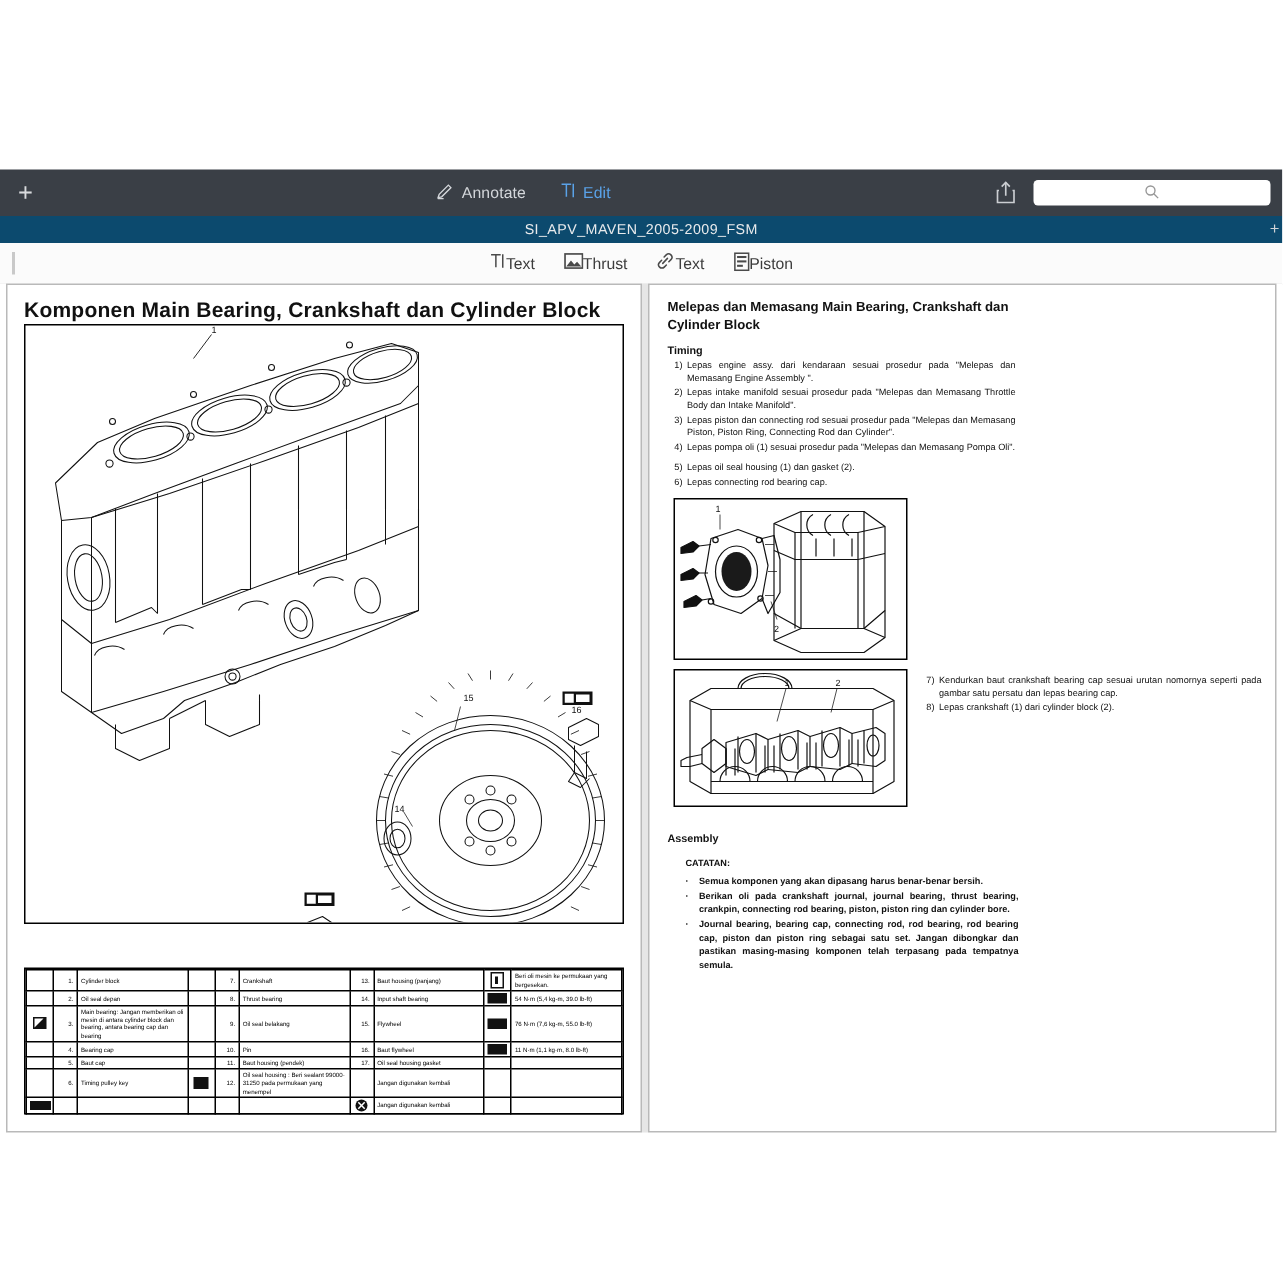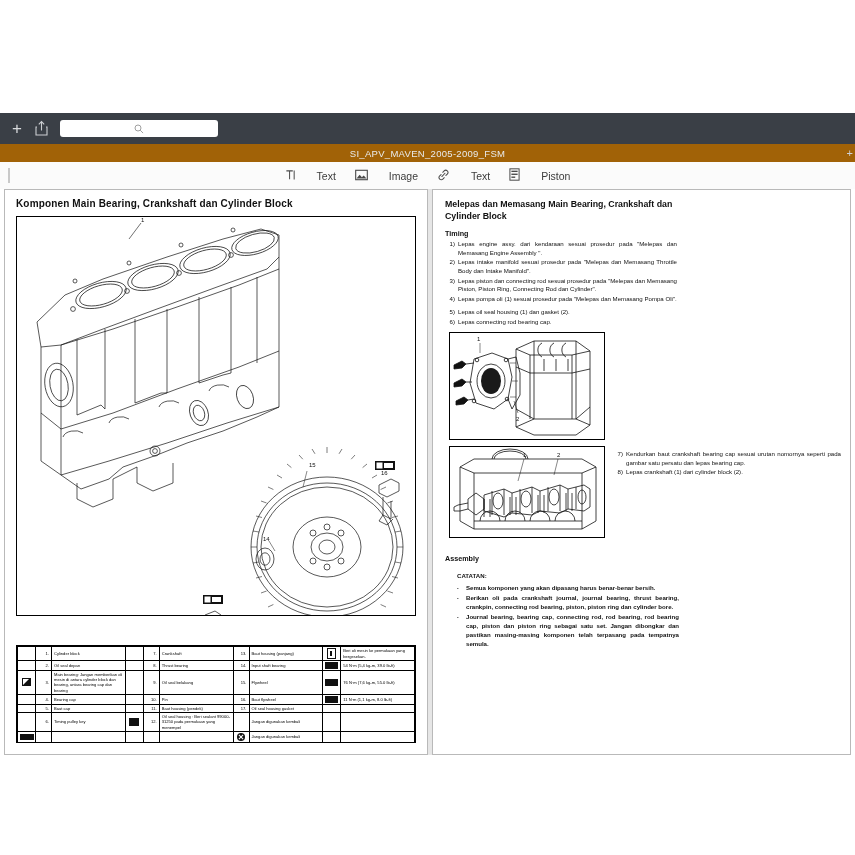--- a/index.html
+++ b/index.html
@@ -10,37 +10,37 @@
   .toolbar{position:absolute;left:0;top:113px;width:855px;height:31px;background:#3a3f46;display:flex;align-items:center;}
   .tb-plus{width:34px;text-align:center;color:#d8dadd;font-size:17px;line-height:1;cursor:default;user-select:none;}
   .tb-center{flex:1;display:flex;align-items:center;justify-content:center;gap:22px;}
   .tb-btn{display:flex;align-items:center;gap:5px;color:#d4d7db;font-size:10.5px;letter-spacing:.1px;}
   .tb-btn.active{color:#5aa2e8;}
   .tb-right{display:flex;align-items:center;gap:10px;padding-right:8px;}
   .share-ic{width:16px;height:18px;position:relative;}
   .search-box{width:158px;height:17px;background:#fff;border-radius:3px;display:flex;align-items:center;justify-content:center;}
   .search-box .mag{opacity:.62;}
 
-  .tabbar{position:absolute;left:0;top:144px;width:855px;height:18px;background:#a16207;display:flex;align-items:center;justify-content:center;}
+  .tabbar{position:absolute;left:0;top:144px;width:855px;height:18px;background:#0c4a6e;display:flex;align-items:center;justify-content:center;}
   .tabbar .doctab{color:#e8eaec;font-size:9.5px;letter-spacing:.3px;}
   .tabbar .tabplus{position:absolute;right:2px;color:#cfd2d6;font-size:11px;}
 
   .subbar{position:absolute;left:0;top:162px;width:855px;height:27px;background:#fbfbfb;border-bottom:1px solid #d8d8d8;display:flex;align-items:center;}
   .subbar-inner{flex:1;display:flex;align-items:center;justify-content:center;gap:19px;}
-  .sb-btn{display:flex;align-items:center;gap:21px;color:#3c3c3c;font-size:10.5px;}
+  .sb-btn{display:flex;align-items:center;gap:0;color:#3c3c3c;font-size:10.5px;}
   .sb-sideline{position:absolute;left:8px;top:168px;width:2px;height:15px;background:#c9c9c9;}
 
   
   .pages{position:absolute;left:0;top:189px;width:855px;height:580px;background:#ffffff;}
   .page{position:absolute;top:0;background:#fff;border:1px solid #b9b9b9;box-sizing:border-box;}
   .page-left{left:4px;width:424px;height:566px;}
   .page-right{left:432px;width:419px;height:566px;}
   .page-gutter{position:absolute;left:428px;top:0;width:4px;height:566px;background:#e6e6e6;}
 
-  .lp-title{position:absolute;left:11px;top:8px;font-size:10px;font-weight:bold;color:#111;letter-spacing:.15px;}
+  .lp-title{position:absolute;left:11px;top:8px;font-size:14px;font-weight:bold;color:#111;letter-spacing:.15px;}
   .lp-figure{position:absolute;left:11px;top:26px;width:400px;height:400px;border:1px solid #000;box-sizing:border-box;overflow:hidden;background:#fff;}
   .lp-table{position:absolute;left:11px;top:455px;width:400px;height:98px;border:1px solid #000;box-sizing:border-box;}
 
   table.parts{width:100%;height:100%;border-collapse:collapse;table-layout:fixed;}
   table.parts td{border:.6px solid #000;font-size:4.1px;line-height:1.28;color:#000;padding:1px 2px;vertical-align:middle;}
   td.numc{width:11px;text-align:right;padding-right:2px;}
   td.symc{width:13px;text-align:center;padding:0;}
   td.lblc{padding-left:3px;}
   .sym-box{display:inline-block;width:9px;height:8px;background:#111;position:relative;vertical-align:middle;}
   .sym-box.tri::after{content:"";position:absolute;left:1px;top:1px;border-left:6px solid #fff;border-bottom:6px solid transparent;}
@@ -70,20 +70,43 @@
 
   .scrollbar{position:absolute;right:0;top:189px;width:4px;height:580px;background:transparent;}
 </style>
 </head>
 <body>
 
 <div id="app">
 
   <div class="toolbar">
     <div class="tb-plus">+</div>
+    <div class="tb-center">
+
+      <div class="tb-btn">
+        <span>
+          <svg width="13" height="13" viewBox="0 0 14 14">
+            <path d="M2.2 11.6 L3 9.2 L9.6 2.6 L11.4 4.4 L4.8 11 Z" fill="none" stroke="#d4d7db" stroke-width="1"></path>
+            <line x1="2.0" y1="12.3" x2="6.2" y2="12.3" stroke="#d4d7db" stroke-width="1"></line>
+          </svg>
+        </span>
+        <span>Annotate</span>
+      </div>
+
+      <div class="tb-btn active">
+        <span>
+          <svg width="11" height="12" viewBox="0 0 12 13">
+            <path d="M1.5 2 H8.5 M5 2 V11" stroke="#5aa2e8" stroke-width="1.1" fill="none"></path>
+            <path d="M10 1.6 V11.4" stroke="#5aa2e8" stroke-width="1.1"></path>
+          </svg>
+        </span>
+        <span>Edit</span>
+      </div>
+
+    </div>
     <div class="tb-right">
       <span class="share-ic">
         <svg width="15" height="17" viewBox="0 0 15 17">
           <path d="M3 7 H2 V15 H13 V7 H12" fill="none" stroke="#cbced2" stroke-width="1.1"></path>
           <path d="M7.5 1.6 V10.5" stroke="#cbced2" stroke-width="1.1"></path>
           <path d="M4.8 4.4 L7.5 1.6 L10.2 4.4" fill="none" stroke="#cbced2" stroke-width="1.1"></path>
         </svg>
       </span>
       <div class="search-box" title="">
         <span class="mag">
@@ -114,21 +137,21 @@
         <span>Text</span>
       </div>
 
       <div class="sb-btn">
         <span>
           <svg width="13" height="12" viewBox="0 0 14 13">
             <rect x="0.7" y="1.4" width="12.6" height="10.2" fill="none" stroke="#4a4a4a" stroke-width="1.2"></rect>
             <path d="M1.6 10.4 L5 6.2 L7.4 9 L9.4 7 L12.4 10.4 Z" fill="#4a4a4a"></path>
           </svg>
         </span>
-        <span>Image</span>
+        <span>Thrust</span>
       </div>
 
       <div class="sb-btn">
         <span>
           <svg width="13" height="12" viewBox="0 0 14 13">
             <path d="M5.2 8.2 L8.6 4.6 M4.4 6.0 L2.9 7.5 a2.4 2.4 0 0 0 3.4 3.4 L7.8 9.4 M6.2 3.6 L7.7 2.1 a2.4 2.4 0 0 1 3.4 3.4 L9.6 7" fill="none" stroke="#4a4a4a" stroke-width="1.1" stroke-linecap="round"></path>
           </svg>
         </span>
         <span>Text</span>
       </div>

